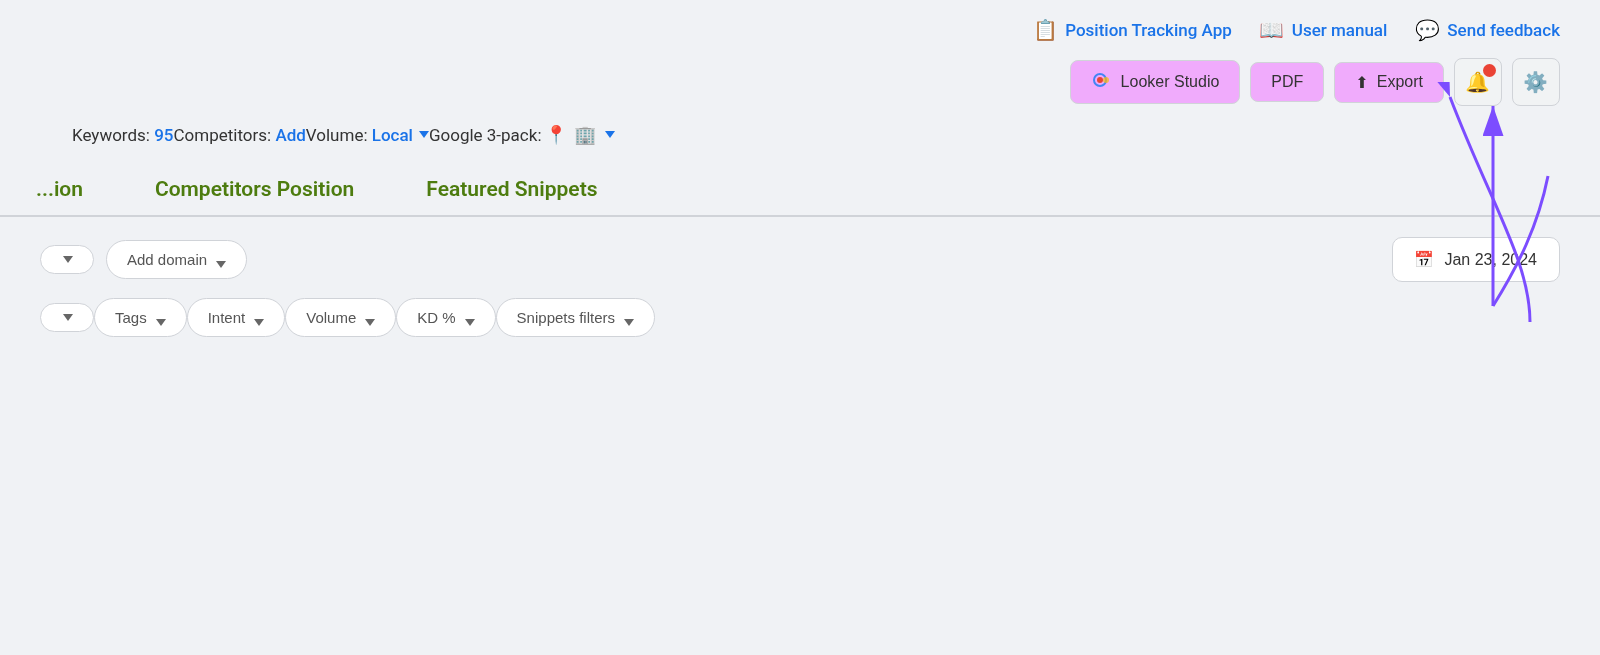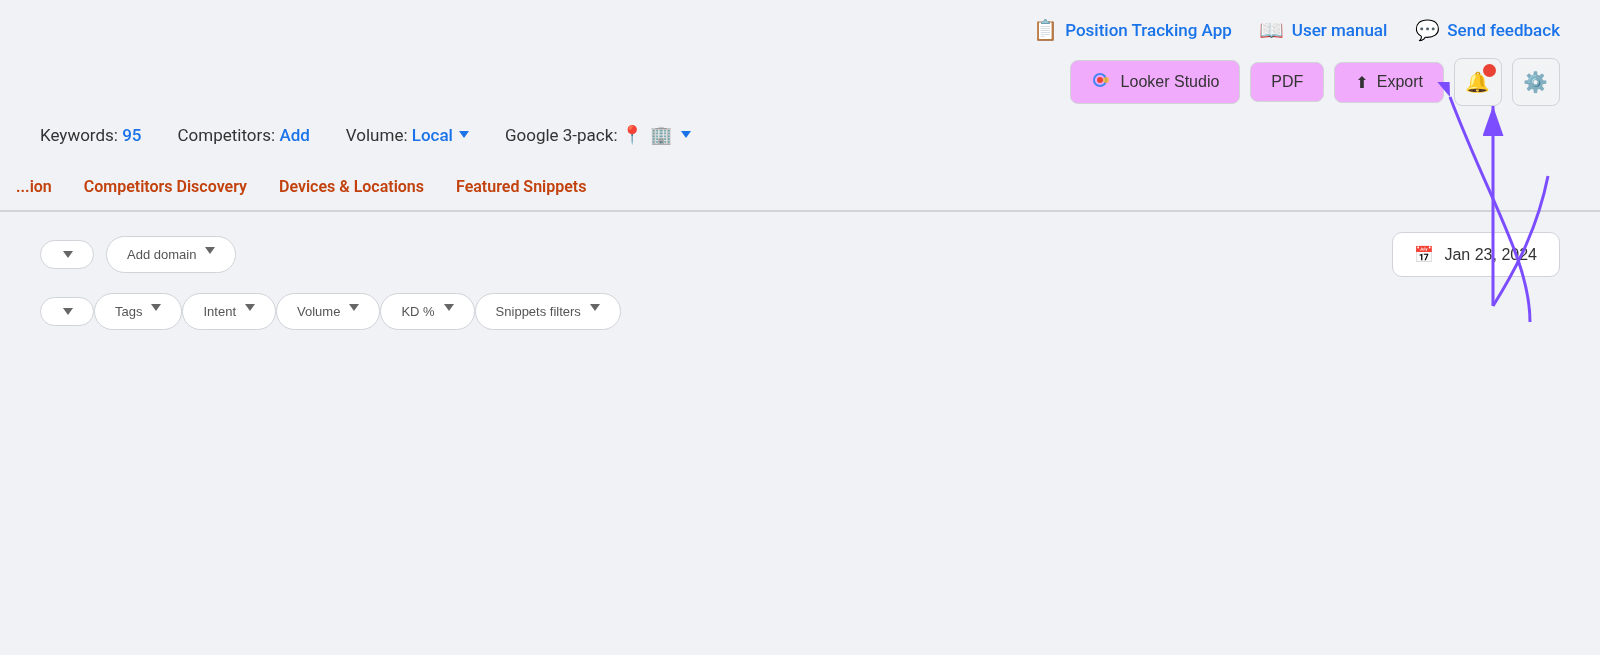--- a/index.html
+++ b/index.html
@@ -85,21 +85,21 @@
       width: 13px;
       height: 13px;
       background: #ea4335;
       border-radius: 50%;
     }
 
     .stats-row {
       display: flex;
       align-items: center;
       padding: 8px 40px 18px;
-      gap: 36px;
+      margin-left: 32px;
     }
 
     .stat-item {
       font-size: 17px;
       color: #333;
       font-weight: 400;
     }
 
     .stat-value {
       color: #1a73e8;
@@ -141,50 +141,50 @@
     .tabs-row {
       display: flex;
       align-items: center;
       padding: 0 0 0 0;
       border-bottom: 2px solid #d0d3d8;
       margin: 0 0 0 0;
       overflow: hidden;
     }
 
     .tab-item {
-      font-size: 16px;
+      font-size: 21px;
       font-weight: 600;
-      color: #c2410c;
-      padding: 14px 16px;
+      color: #4d7c0f;
+      padding: 14px 36px;
       cursor: pointer;
       white-space: nowrap;
     }
 
     .filters-row-1 {
       display: flex;
       align-items: center;
       padding: 20px 40px 10px;
       gap: 12px;
     }
 
     .filters-row-2 {
       display: flex;
       align-items: center;
       padding: 6px 40px 12px;
     }
 
     .filter-btn {
       display: flex;
-      align-items: flex-start;
+      align-items: flex-end;
       gap: 7px;
       background: #fff;
       border: 1.5px solid #d0d3d8;
       border-radius: 22px;
       padding: 10px 20px;
-      font-size: 13px;
+      font-size: 15px;
       color: #555;
       cursor: pointer;
       font-weight: 400;
     }
 
     .filter-btn .chevron-down {
       border-top-color: #666;
     }
 
     .date-btn {
@@ -293,24 +293,21 @@
       <span class="chevron-down"></span>
     </span>
   </div>
 </div>
 
 <div class="tabs-row">
   <div class="tab-item">
     <span>...ion</span>
   </div>
   <div class="tab-item">
-    <span>Competitors Discovery</span>
-  </div>
-  <div class="tab-item">
-    <span>Devices &amp; Locations</span>
+    <span>Competitors Position</span>
   </div>
   <div class="tab-item">
     <span>Featured Snippets</span>
   </div>
 </div>
 
 <div class="filters-row-1">
   <button class="filter-btn">
     <span class="chevron-down"></span>
   </button>

